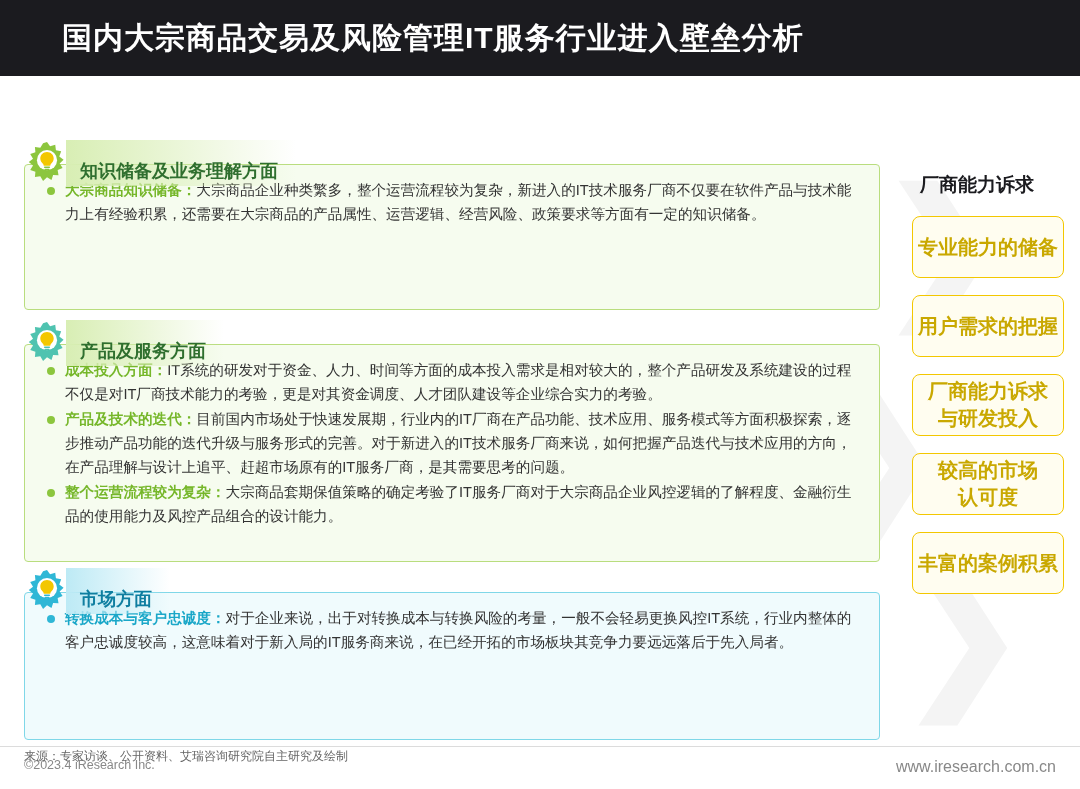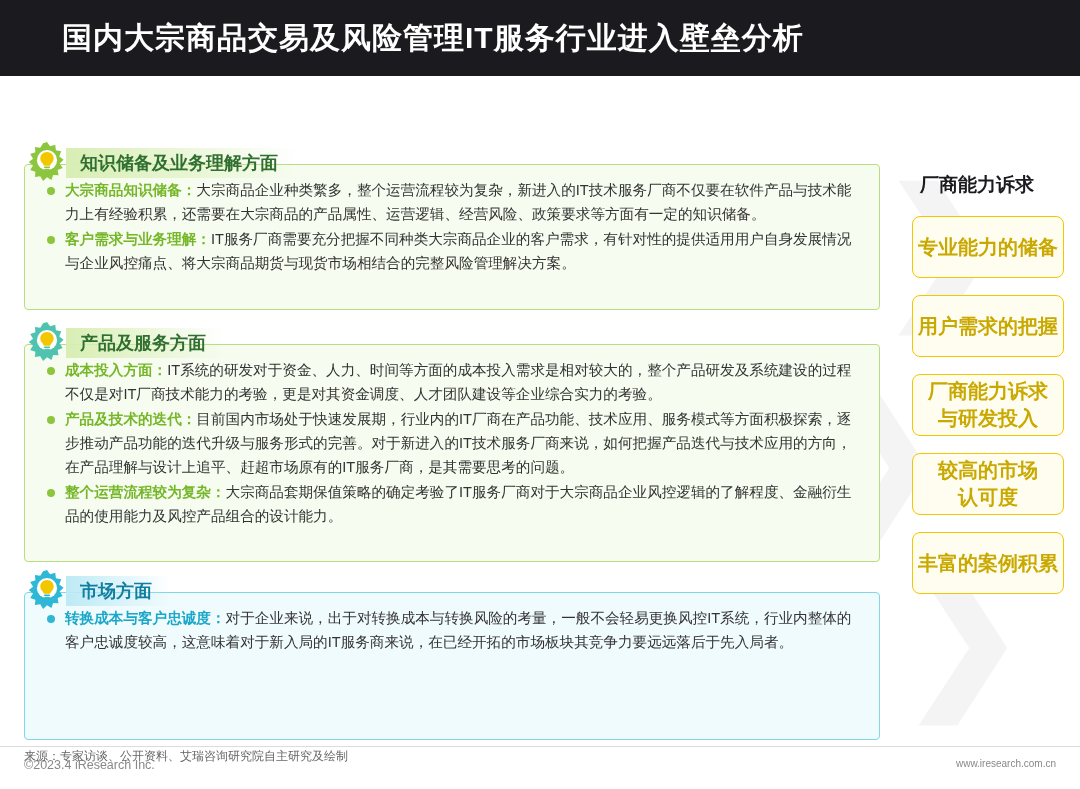--- a/index.html
+++ b/index.html
@@ -90,21 +90,21 @@
   }
   .sec-head .gear {
     width: 46px;
     height: 46px;
     flex: 0 0 46px;
     position: relative;
   }
   .sec-head .label {
     height: 30px;
     line-height: 30px;
-    padding: 0 18px 0 14px;
+    padding: 16px 18px 0 14px;
     font-size: 18px;
     font-weight: bold;
     margin-left: -4px;
   }
   .label-green {
     background: linear-gradient(to right, #d8eeb4, rgba(216,238,180,0));
     color: #2f6f2f;
   }
   .label-cyan {
     background: linear-gradient(to right, #bdeaf5, rgba(189,234,245,0));
@@ -198,21 +198,21 @@
     position: absolute;
     left: 24px;
     top: 758px;
     font-size: 12.5px;
     color: #888;
   }
   .site {
     position: absolute;
     right: 24px;
     top: 758px;
-    font-size: 10px;
+    font-size: 16px;
     color: #888;
   }
 </style>
 </head>
 <body>
 
 <div class="page">
 
   <div class="header">
     <div class="header-title">国内大宗商品交易及风险管理IT服务行业进入壁垒分析</div>
@@ -221,23 +221,20 @@
   <div class="wm wm1">❯</div>
   <div class="wm wm2">❯</div>
   <div class="wm wm3">❯</div>
 
   <div class="content">
 
     <div class="block block-green b1">
       <ul class="bullets">
         <li>
           <span class="term-green">大宗商品知识储备：</span><span>大宗商品企业种类繁多，整个运营流程较为复杂，新进入的IT技术服务厂商不仅要在软件产品与技术能力上有经验积累，还需要在大宗商品的产品属性、运营逻辑、经营风险、政策要求等方面有一定的知识储备。</span>
-        </li>
-        <li>
-          <span class="term-green">客户需求与业务理解：</span><span>IT服务厂商需要充分把握不同种类大宗商品企业的客户需求，有针对性的提供适用用户自身发展情况与企业风控痛点、将大宗商品期货与现货市场相结合的完整风险管理解决方案。</span>
         </li>
       </ul>
     </div>
     <div class="sec-head h1">
       <span class="gear">
         <svg viewBox="0 0 48 48" width="46" height="46" aria-hidden="true">
           <g fill="#8cc63e">
             <path d="M24 2l3.2 4.6L32.6 5l.7 5.6 5.5 1.2-2 5.3 4.5 3.4-4.1 3.9 3.1 4.7-5.2 2.1.9 5.6-5.6-.4-1.7 5.4-4.7-3-4.1 3.9-2.9-4.9-5.6.9.5-5.6-5.4-1.7 2.9-4.9-4.4-3.5 4.4-3.5-2.9-4.9 5.4-1.7-.5-5.6 5.6.9 2.9-4.9L24 2z"></path>
           </g>
           <circle cx="24" cy="21" r="10.5" fill="#ffffff"></circle>

